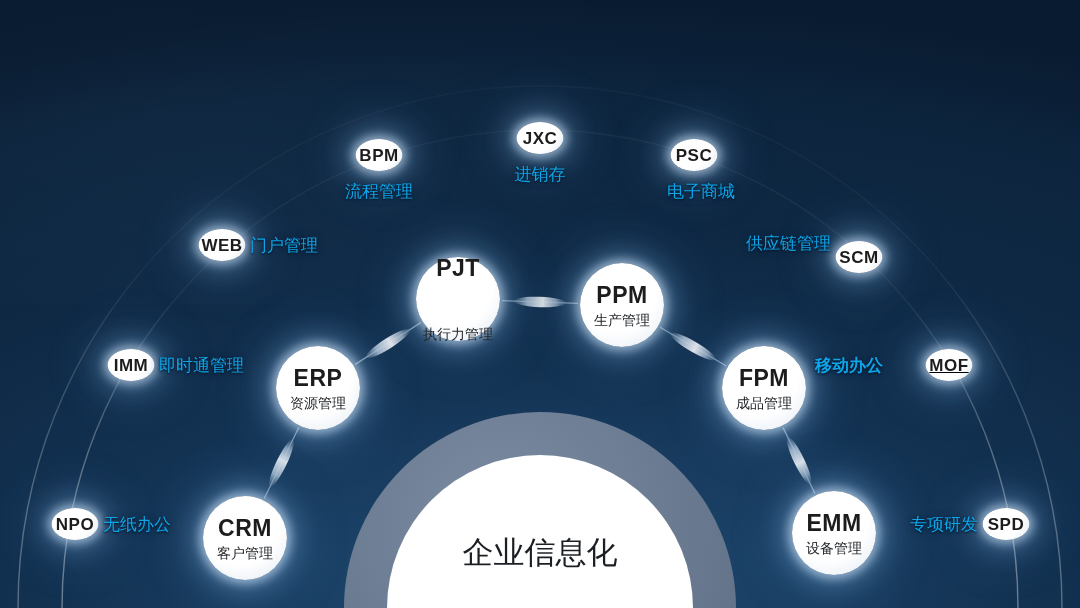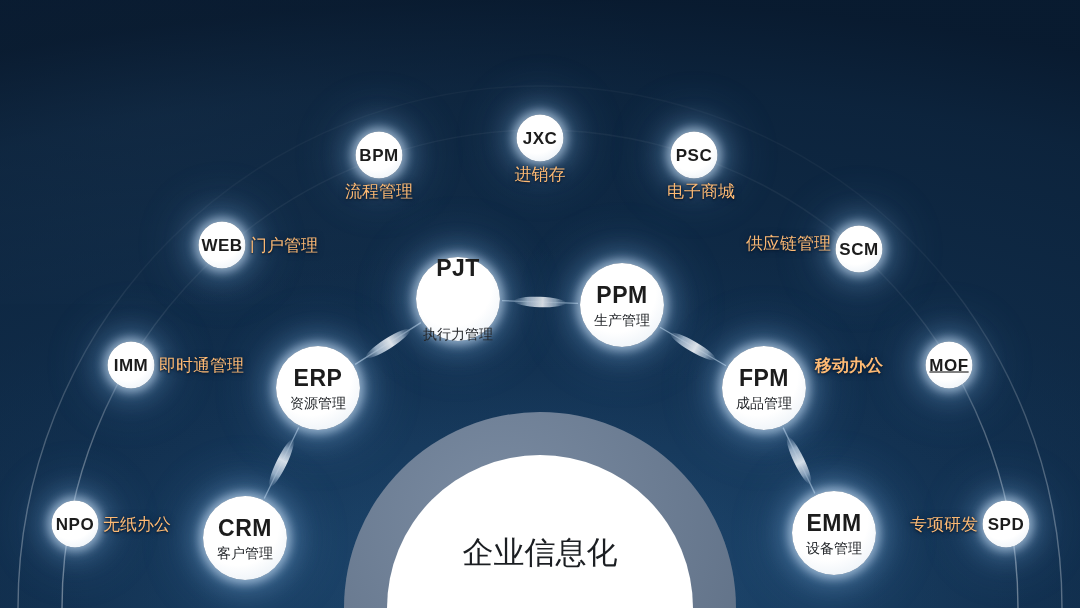--- a/index.html
+++ b/index.html
@@ -81,28 +81,28 @@
   .node.inner {
     width: 84px;
     height: 84px;
   }
   .node.inner .code { font-size: 23px; margin-bottom: 6px; }
   .node.inner .sub  { font-size: 14px; }
 
   
   .node.outer {
     width: 47px;
-    height: 47px;
+    height: 32px;
   }
   .node.outer .code { font-size: 17px; }
 
   
   .olabel {
     position: absolute;
-    color: #fdba74;
+    color: #0ea5e9;
     font-size: 17px;
     line-height: 1;
     white-space: nowrap;
     text-shadow: 0 0 7px rgba(10,30,55,0.95), 0 1px 2px rgba(5,18,35,0.9);
     z-index: 7;
   }
   .olabel.right  { transform: translate(0, -50%); }
   .olabel.left   { transform: translate(-100%, -50%); }
   .olabel.below  { transform: translate(-50%, 0); }
 
@@ -248,21 +248,21 @@
       </div>
       <div class="olabel below" style="left: 379px; top: 183px;">流程管理</div>
       <div class="node outer" style="left: 540px; top: 138px;">
         <div class="code">JXC</div>
       </div>
       <div class="olabel below" style="left: 540px; top: 166px;">进销存</div>
       <div class="node outer" style="left: 694px; top: 155px;">
         <div class="code">PSC</div>
       </div>
       <div class="olabel below" style="left: 701px; top: 183px;">电子商城</div>
-      <div class="node outer" style="left: 859px; top: 249px;">
+      <div class="node outer" style="left: 859px; top: 257px;">
         <div class="code">SCM</div>
       </div>
       <div class="olabel left" style="left: 831px; top: 243px;">供应链管理</div>
       <div class="node outer" style="left: 949px; top: 365px; text-decoration: underline;">
         <div class="code">MOF</div>
       </div>
       <div class="olabel left" style="left: 883px; top: 365px; font-weight: bold;">移动办公</div>
       <div class="node outer" style="left: 1006px; top: 524px;">
         <div class="code">SPD</div>
       </div>

